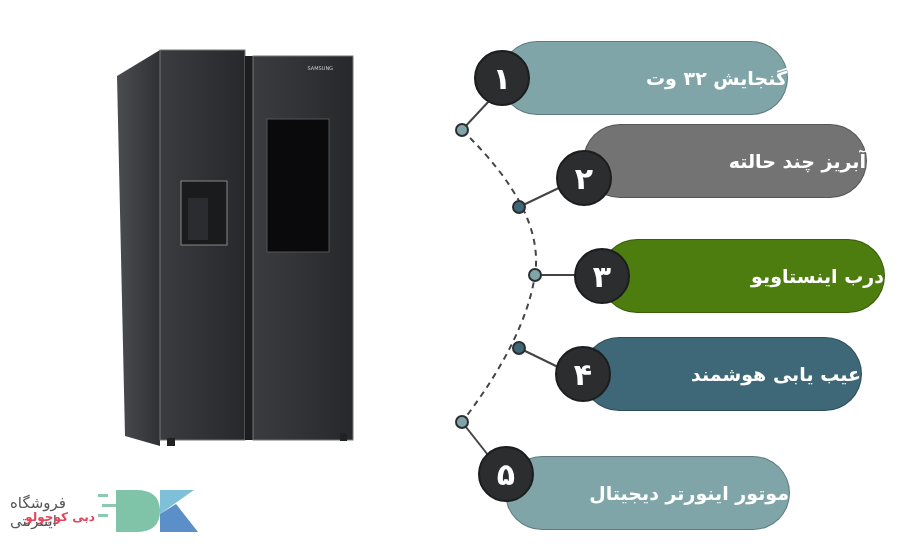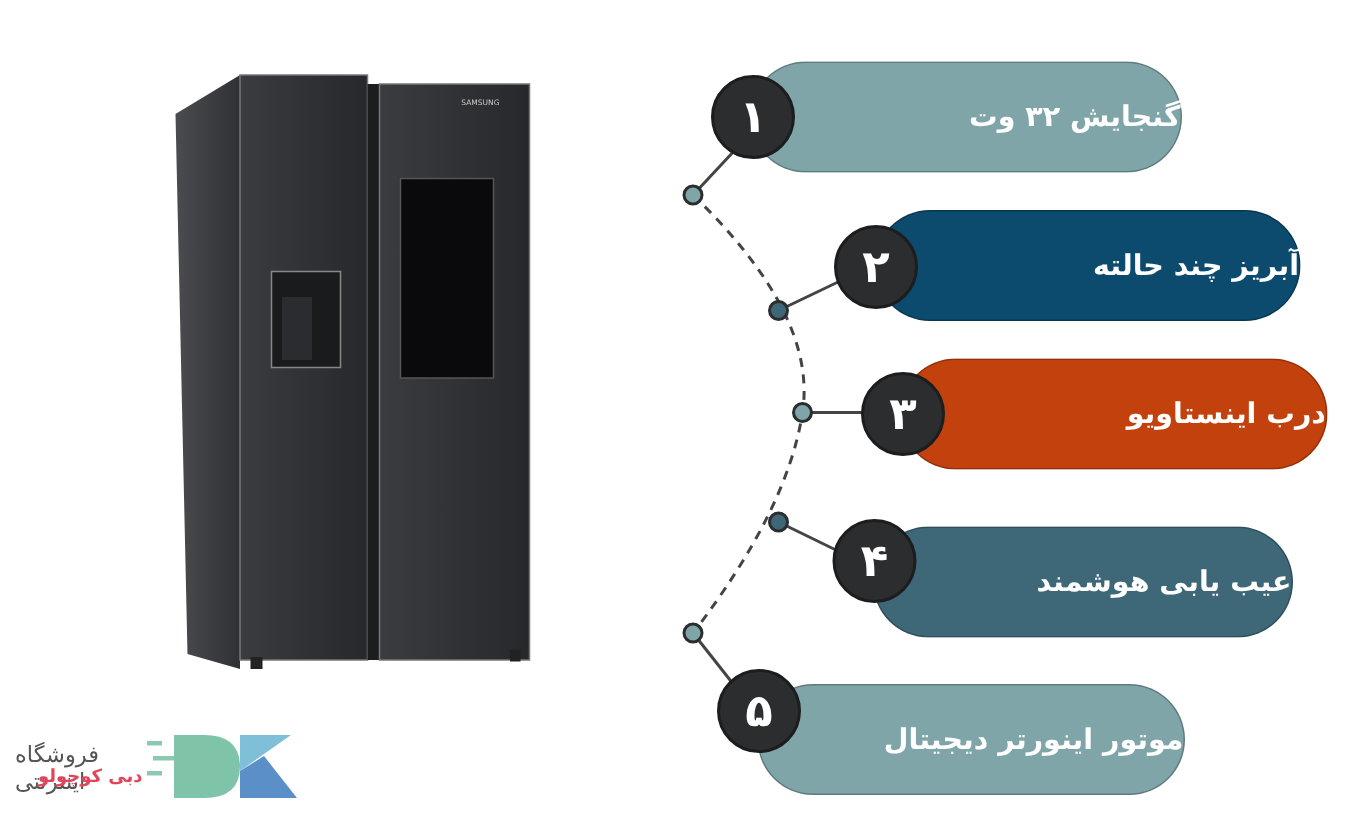--- a/index.html
+++ b/index.html
@@ -55,35 +55,35 @@
 <div class="dot" style="left:512px;top:341px;background:#3e6878"></div>
 <div class="dot" style="left:455px;top:415px;background:#7fa5a8"></div>
 
 <div class="pill" style="left:500px;top:41px;width:288px;background:#7fa5a8;">
     <span>گنجایش ۳۲ وت</span>
   </div>
 <div class="badge" style="left:474px;top:50px;">
     <span>۱</span>
   </div>
 
-<div class="pill" style="left:583px;top:140px;width:284px;background:#0c4a6e;">
+<div class="pill" style="left:583px;top:124px;width:284px;background:#737373;">
     <span>آبریز چند حالته</span>
   </div>
 <div class="badge" style="left:556px;top:150px;">
     <span>۲</span>
   </div>
 
-<div class="pill" style="left:600px;top:239px;width:285px;background:#c2410c;">
+<div class="pill" style="left:600px;top:239px;width:285px;background:#4d7c0f;">
     <span>درب اینستاویو</span>
   </div>
 <div class="badge" style="left:574px;top:248px;">
     <span>۳</span>
   </div>
 
-<div class="pill" style="left:582px;top:351px;width:280px;background:#3e6878;">
+<div class="pill" style="left:582px;top:337px;width:280px;background:#3e6878;">
     <span>عیب یابی هوشمند</span>
   </div>
 <div class="badge" style="left:555px;top:346px;">
     <span>۴</span>
   </div>
 
 <div class="pill" style="left:505px;top:456px;width:285px;background:#7fa5a8;">
     <span>موتور اینورتر دیجیتال</span>
   </div>
 <div class="badge" style="left:478px;top:446px;">

